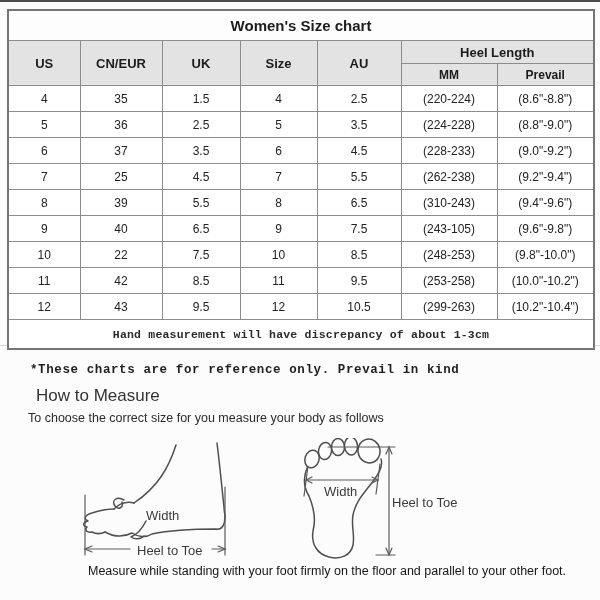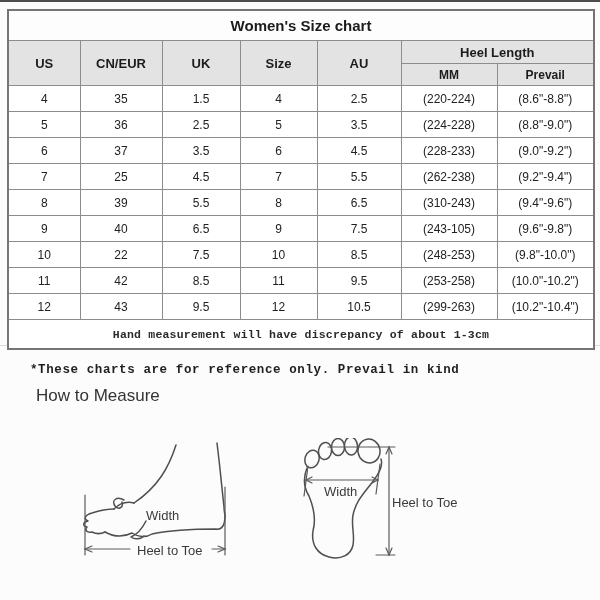--- a/index.html
+++ b/index.html
@@ -170,20 +170,21 @@
     </tbody>
     <tfoot>
       <tr>
         <td class="foot-cell" colspan="7">Hand measurement will have discrepancy of about 1-3cm</td>
       </tr>
     </tfoot>
   </table>
 
   <div class="note-ref">*These charts are for reference only. Prevail in kind</div>
   <div class="htm-title">How to Measure</div>
+  <div class="htm-sub">To choose the correct size for you measure your body as follows</div>
 
   <svg class="diagram-svg svg-side" width="172" height="126" viewBox="0 0 172 126">
     <path class="stroke" d="M 110,8 C 103,30 92,50 68,66"></path>
     <path class="stroke" d="M 68,66 C 60,64 53,67 48,72"></path>
     <path class="stroke" d="M 58,63 C 51,59 45,63 49,69 C 52,73 58,71 56,65"></path>
     <path class="stroke" d="M 48,72 C 40,72 32,74 26,76 C 19,78 17,82 22,84 C 17,85 16,89 21,90 C 18,93 21,96 26,95 C 30,97 35,97 39,95"></path>
     <path class="stroke" d="M 39,95 C 48,100 58,100 66,96 C 72,100 80,101 86,97 C 110,92 138,92 150,92 C 156,93 159,88 159,79"></path>
     <path class="stroke" d="M 151,6 C 154,30 156,52 158,70 C 158,74 159,77 159,79"></path>
     <path class="stroke" d="M 80,84 C 76,92 72,97 65,100 C 69,103 75,102 78,99"></path>
     <path class="thin" d="M 19,58 L 19,118"></path>
@@ -216,13 +217,14 @@
     <path class="thin" d="M 76,117 L 95,117"></path>
     <g>
       <path class="thin" d="M 89,9 L 89,117"></path>
       <path class="thin" d="M 86,16 L 89,9 L 92,16"></path>
       <path class="thin" d="M 86,110 L 89,117 L 92,110"></path>
     </g>
   </svg>
   <span class="diagram-label lbl-top-width">Width</span>
   <span class="diagram-label lbl-top-heel">Heel to Toe</span>
 
+  <div class="caption">Measure while standing with your foot firmly on the floor and parallel to your other foot.</div>
 </div>
 
 </body></html>

